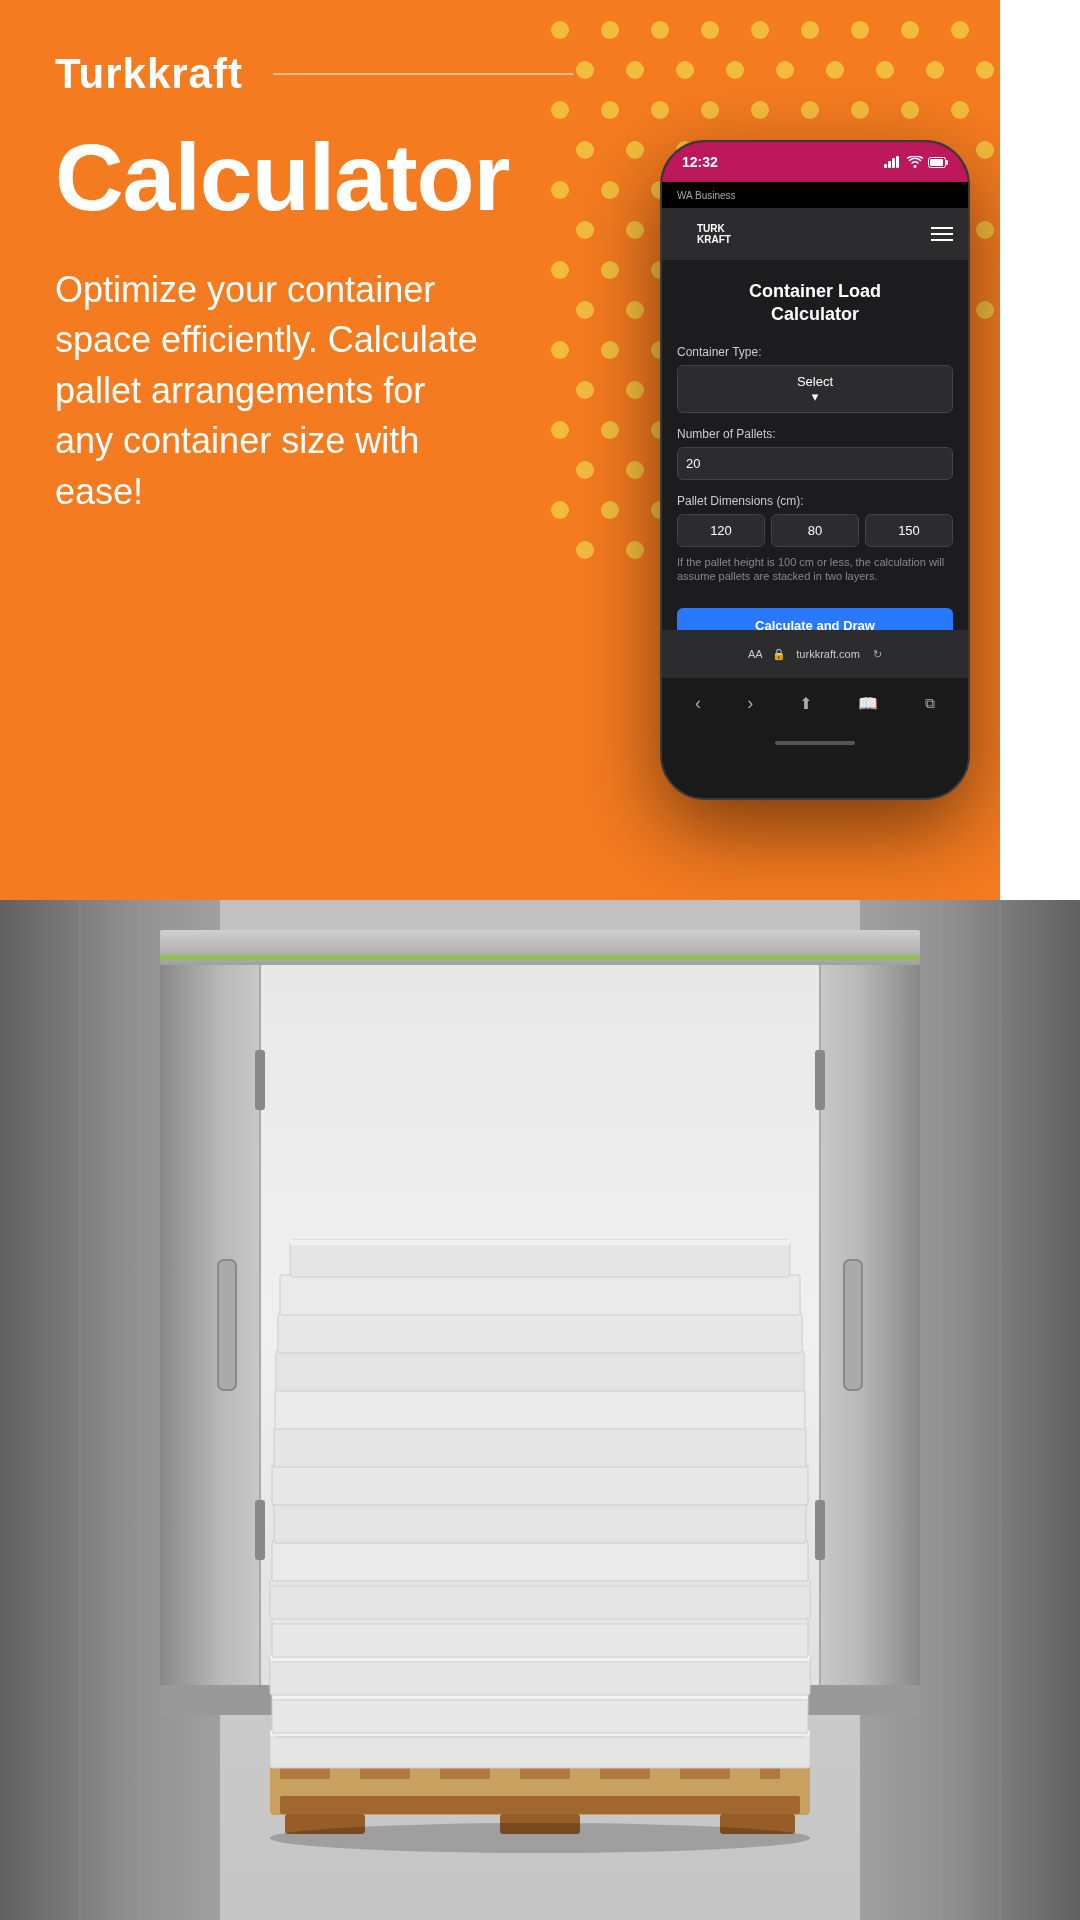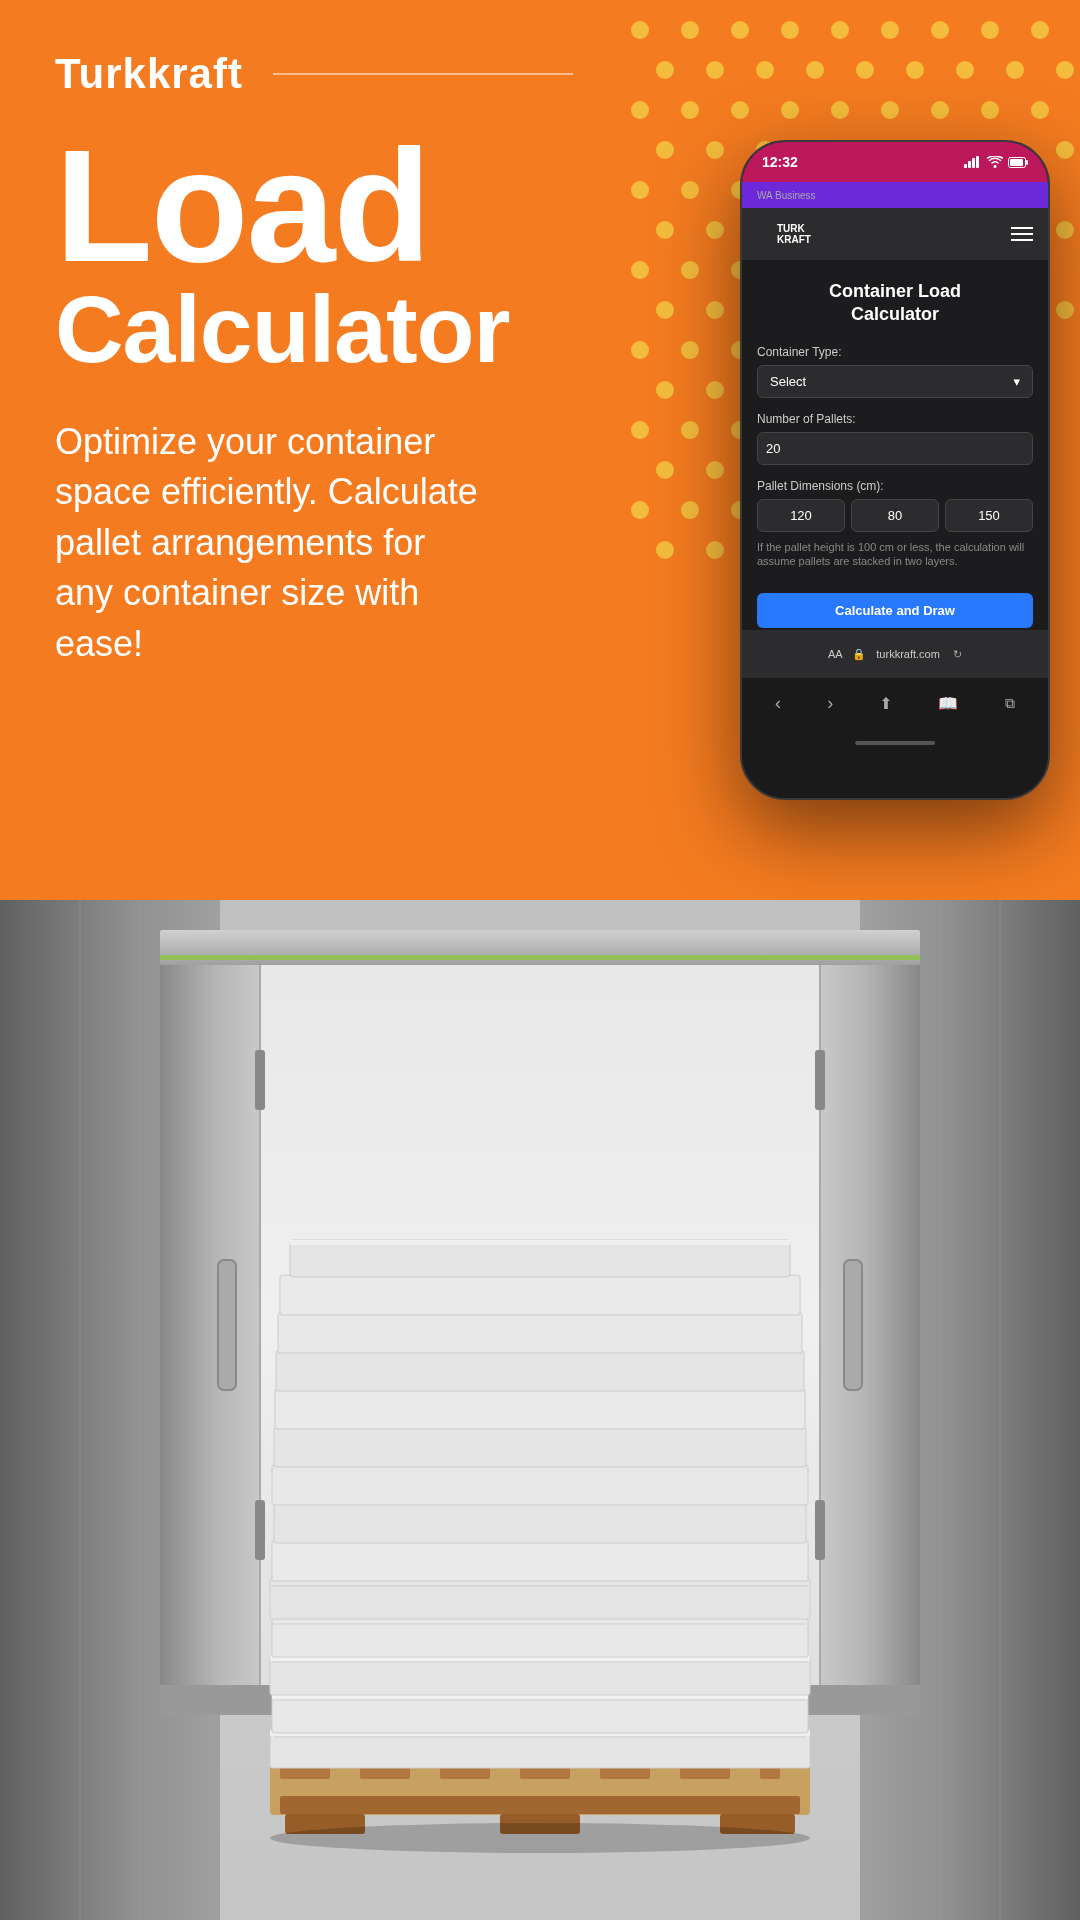--- a/index.html
+++ b/index.html
@@ -6,21 +6,21 @@
 
     body {
       width: 1080px;
       height: 1920px;
       overflow: hidden;
       font-family: -apple-system, BlinkMacSystemFont, 'Segoe UI', Arial, sans-serif;
     }
 
     
     .top-section {
-      width: 1080px;
+      width: 1000px;
       height: 900px;
       background-color: #F47B20;
       position: relative;
       overflow: hidden;
     }
 
     
     .brand-header {
       position: absolute;
       top: 50px;
@@ -99,21 +99,21 @@
       padding: 0 20px;
       font-size: 13px;
       color: white;
     }
 
     .status-time { font-weight: 600; font-size: 14px; }
     .status-icons { display: flex; gap: 5px; align-items: center; }
 
     
     .phone-notif-bar {
-      background: #6d28d9;
+      background: #000000;
       height: 26px;
       display: flex;
       align-items: center;
       padding: 0 15px;
       font-size: 11px;
       color: #aaa;
     }
 
     
     .phone-browser-header {
@@ -172,20 +172,21 @@
       background: #2c2c2e;
       border: 1px solid #444;
       border-radius: 6px;
       color: white;
       padding: 8px 12px;
       font-size: 13px;
       margin-bottom: 14px;
       display: flex;
       align-items: center;
       justify-content: space-between;
+      flex-direction: column;
     }
 
     .phone-input {
       width: 100%;
       background: #2c2c2e;
       border: 1px solid #444;
       border-radius: 6px;
       color: white;
       padding: 8px 8px;
       font-size: 13px;
@@ -403,21 +404,20 @@
         <circle cx="185" cy="550" r="9"></circle>
     </g>
   </svg>
 
   <div class="brand-header">
     <span class="brand-name">Turkkraft</span>
     <div class="brand-line"></div>
   </div>
 
   <div class="hero-text">
-    <div class="hero-load">Load</div>
     <div class="hero-calculator">Calculator</div>
     <div class="hero-description">Optimize your container space efficiently. Calculate pallet arrangements for any container size with ease!</div>
   </div>
 
   <div class="phone-mockup">
 
     <div class="phone-status-bar">
       <span class="status-time">12:32</span>
       <div class="status-icons">
 

